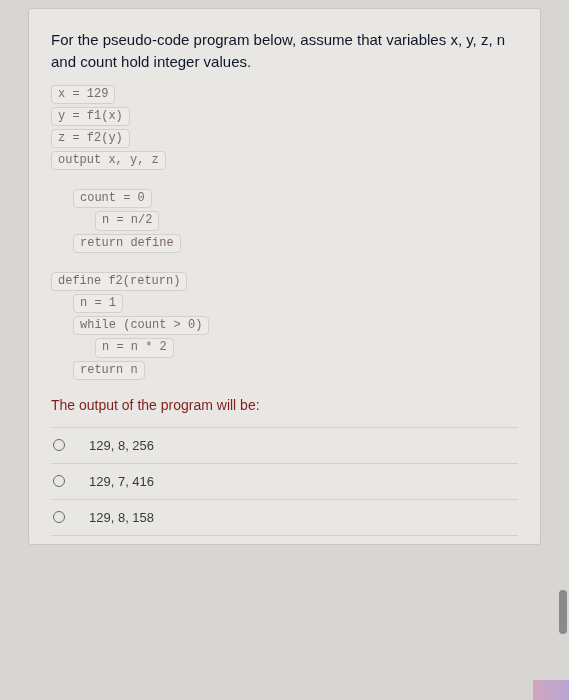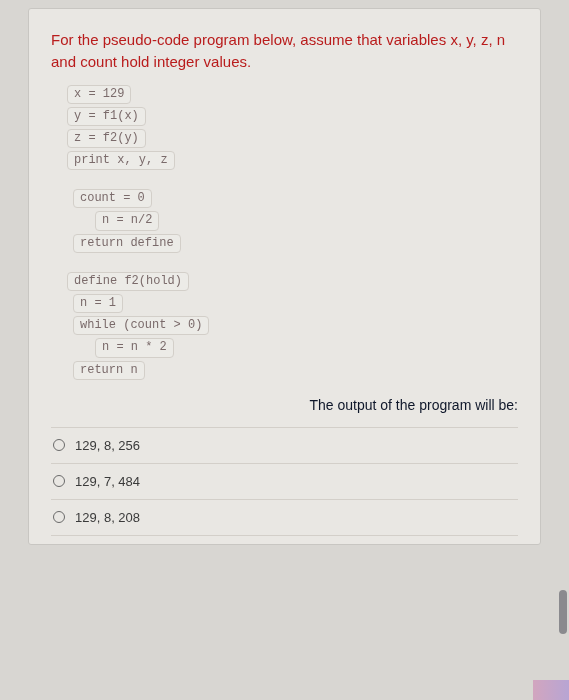--- a/index.html
+++ b/index.html
@@ -13,53 +13,52 @@
 }
 .card {
   background: #e9e7e3;
   border: 1px solid #c8c6c2;
   border-radius: 3px;
   margin: 8px 28px 0 28px;
   padding: 20px 22px 8px 22px;
 }
 .stem {
   font-size: 15px;
-  color: #b91c1c;
+  color: #0f172a;
   line-height: 1.45;
   margin-bottom: 10px;
 }
 .code-section { margin-bottom: 16px; }
 .code-line {
   display: inline-block;
   font-family: "Courier New", monospace;
   font-size: 12px;
   color: #7a6a6a;
   border: 1px solid #d3cfc9;
   border-radius: 4px;
   padding: 2px 6px;
-  margin: 1px 16px;
+  margin: 1px 0;
   background: #ecebe7;
   white-space: pre;
 }
 .code-row { line-height: 1.1; }
 .ind1 { margin-left: 22px; text-align: center; }
 .ind2 { margin-left: 44px; }
 .prompt2 {
   font-size: 14px;
-  color: #0f172a;
+  color: #7f1d1d;
   margin: 8px 0 14px 0;
-  text-align: right;
 }
 .answers { border-top: 1px solid #d3cfc9; }
 .answer-row {
   border-bottom: 1px solid #d3cfc9;
   padding: 10px 2px;
   display: flex;
   align-items: center;
-  gap: 10px;
+  gap: 24px;
   font-size: 13px;
   color: #3a3a3a;
 }
 .radio {
   width: 12px; height: 12px;
   border: 1.5px solid #6a6a6a;
   border-radius: 50%;
   flex: 0 0 auto;
   background: transparent;
 }
@@ -84,50 +83,50 @@
 <body>
 
 <div class="card">
 
   <p class="stem">For the pseudo-code program below, assume that variables x, y, z, n and count hold integer values.</p>
 
   <div class="code-section">
     <div class="code-row"><span class="code-line">x = 129</span></div>
     <div class="code-row"><span class="code-line">y = f1(x)</span></div>
     <div class="code-row"><span class="code-line">z = f2(y)</span></div>
-    <div class="code-row"><span class="code-line">print x, y, z</span></div>
+    <div class="code-row"><span class="code-line">output x, y, z</span></div>
   </div>
 
   <div class="code-section">
     <div class="code-row"><span class="code-line ind1">count = 0</span></div>
     <div class="code-row"><span class="code-line ind2">n = n/2</span></div>
     <div class="code-row"><span class="code-line ind1">return define</span></div>
   </div>
 
   <div class="code-section">
-    <div class="code-row"><span class="code-line">define f2(hold)</span></div>
+    <div class="code-row"><span class="code-line">define f2(return)</span></div>
     <div class="code-row"><span class="code-line ind1">n = 1</span></div>
     <div class="code-row"><span class="code-line ind1">while (count &gt; 0)</span></div>
     <div class="code-row"><span class="code-line ind2">n = n * 2</span></div>
     <div class="code-row"><span class="code-line ind1">return n</span></div>
   </div>
 
   <p class="prompt2">The output of the program will be:</p>
 
   <div class="answers">
     <div class="answer-row">
       <span class="radio"></span>
       <span>129, 8, 256</span>
     </div>
     <div class="answer-row">
       <span class="radio"></span>
-      <span>129, 7, 484</span>
+      <span>129, 7, 416</span>
     </div>
     <div class="answer-row">
       <span class="radio"></span>
-      <span>129, 8, 208</span>
+      <span>129, 8, 158</span>
     </div>
   </div>
 
 </div>
 
 <div class="scroll-hint"></div>
 <div class="edge"></div>
 
 </body></html>

